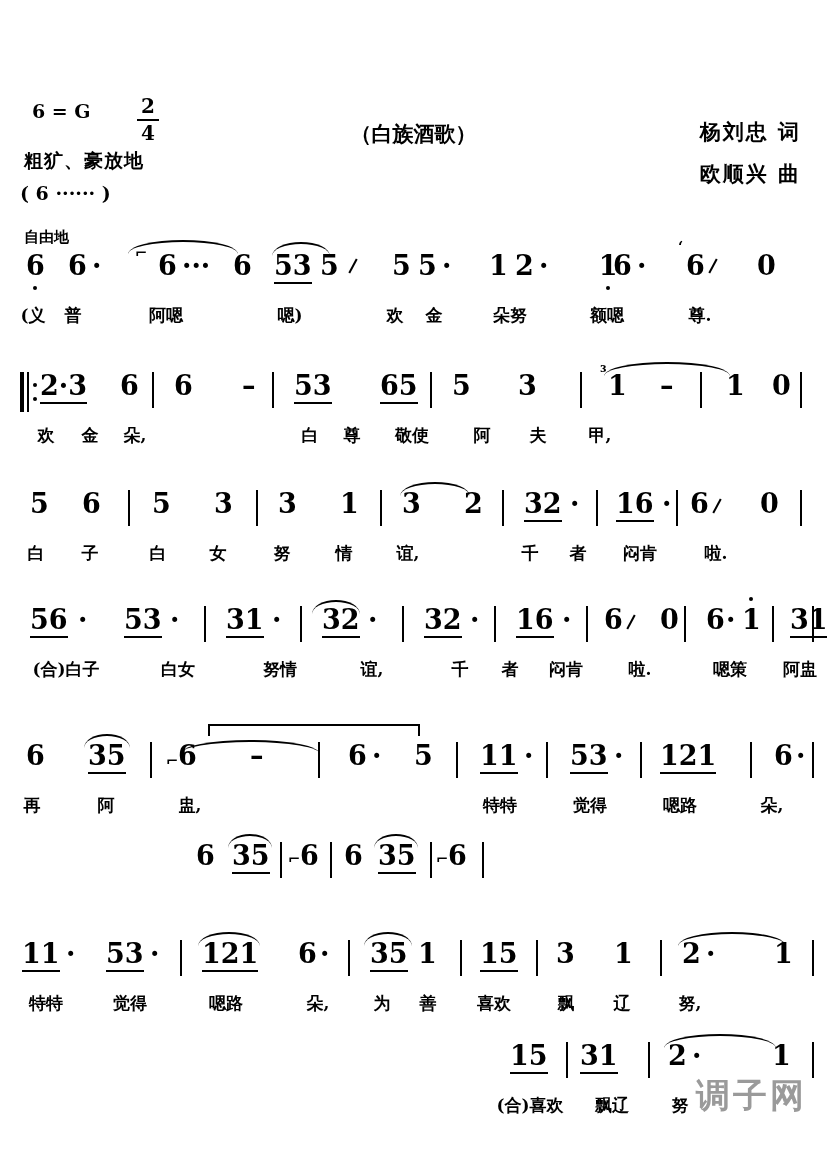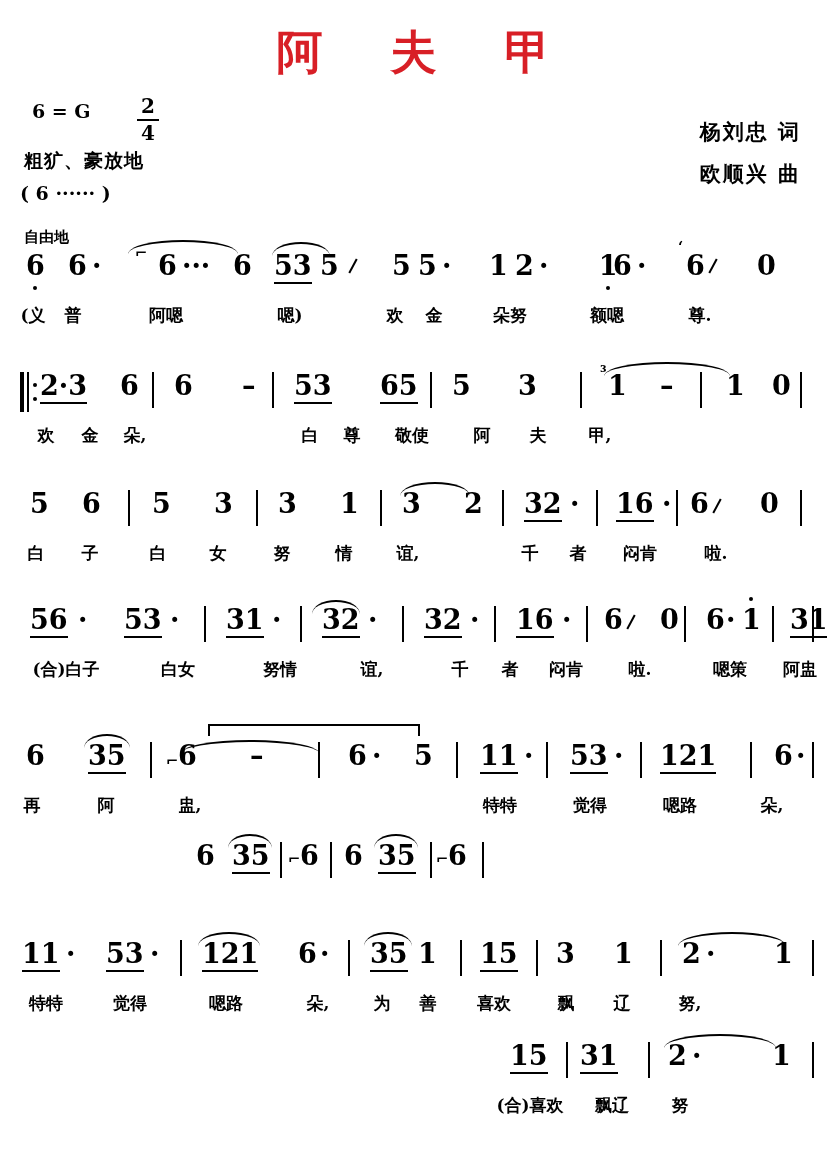--- a/index.html
+++ b/index.html
@@ -235,30 +235,30 @@
     height: 16px;
     background: #000;
     transform: rotate(28deg);
   }
 </style>
 </head>
 <body>
 
 <div class="sheet">
 
-  <div class="title">阿 夫 甲</div>
 
   <div class="key-sig">6 = G</div>
 
   <div class="meter">
     <span class="num">2</span>
     <span class="bar"></span>
     <span class="den">4</span>
   </div>
 
+  <div class="subtitle">（白族酒歌）</div>
   <div class="credit-lyric">杨刘忠 词</div>
   <div class="credit-music">欧顺兴 曲</div>
   <div class="expression">粗犷、豪放地</div>
   <div class="prelude">( 6 ······ )</div>
   <div class="tempo-free">自由地</div>
 
   <div class="sheet-decor">
 
     <div class="slur" style="left:128px; top:240px; width:110px;"></div>
     <div class="slur" style="left:272px; top:242px; width:58px;"></div>
@@ -505,13 +505,14 @@
           <span class="tok " style="left: 772px;">1</span>
         </div>
         <div class="lyrics">
           <span class="lyr" style="left: 530px;">(合)喜欢</span>
           <span class="lyr" style="left: 612px;">飘辽</span>
           <span class="lyr" style="left: 680px;">努</span>
         </div>
       </div>
     </div>
 
+  <div class="watermark-cn">调子网</div>
 </div>
 
 </body></html>

